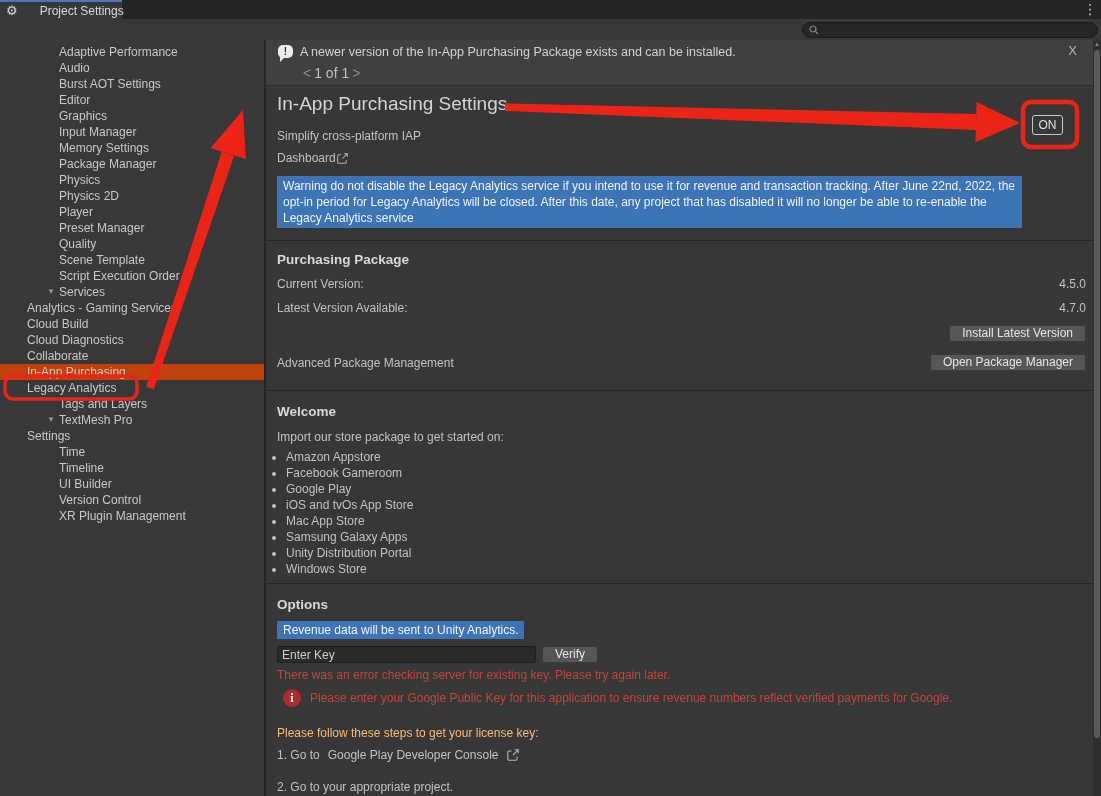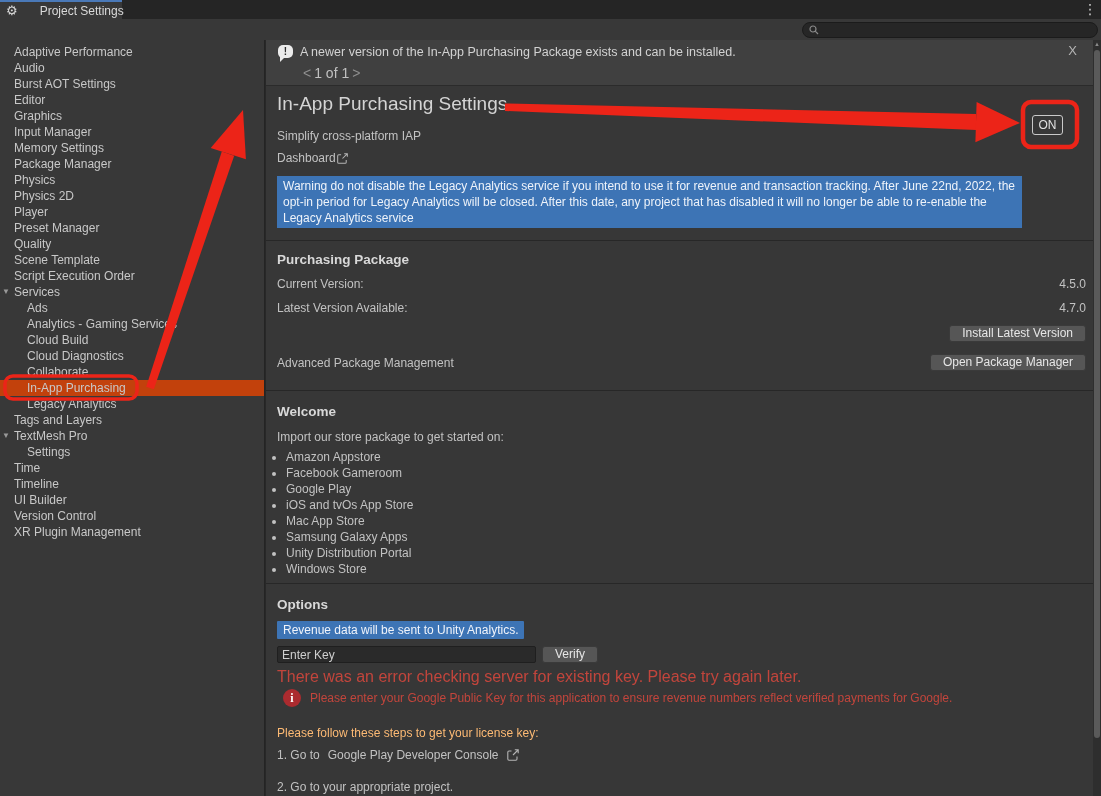--- a/index.html
+++ b/index.html
@@ -20,21 +20,21 @@
   .toolbar { position:absolute; left:0; top:19px; width:1101px; height:21px; background:#383838; }
   .searchbox { position:absolute; right:3px; top:3px; width:296px; height:16px; background:#262626;
                border:1px solid #1b1b1b; border-radius:8px; display:flex; align-items:center; padding-left:6px; }
   .searchbox svg { opacity:.75; }
 
   
   .sidebar { position:absolute; left:0; top:40px; width:265px; height:756px; background:#383838;
              border-right:1px solid #242424; padding-top:4px; overflow:hidden; }
   .sb-row { position:relative; height:16px; line-height:16px; font-size:12px; color:#c8c8c8;
             white-space:nowrap; cursor:pointer; }
-  .sb-row.indent0 { padding-left:14px; }
+  .sb-row.indent0 { padding-left:14px;margin-left:45px; }
   .sb-row.indent1 { padding-left:27px; }
   .sb-row.selected { background:#c2410c; }
   .foldout { position:absolute; left:2px; top:0; font-size:8px; color:#999; }
 
   .content { position:absolute; left:266px; top:40px; width:827px; height:756px; background:#373737; }
 
   
   .scrollbar { position:absolute; right:0; top:40px; width:8px; height:756px; background:#2e2e2e; }
   .scroll-up { position:absolute; top:1px; left:0; width:8px; text-align:center; font-size:6px; color:#8a8a8a; }
   .scroll-thumb { position:absolute; left:1px; top:10px; width:6px; height:688px; background:#5a5a5a; border-radius:3px; }
@@ -74,21 +74,21 @@
 
   .intro-text { position:absolute; left:11px; font-size:12px; color:#c2c2c2; }
   .store-ul { position:absolute; left:0; top:409px; margin:0; padding-left:20px; color:#c2c2c2; }
   .store-ul li { font-size:12px; line-height:16px; list-style-type:disc; }
 
   .blue-note { position:absolute; left:11px; top:581px; background:#3d74b5; color:#f0f4fb;
                font-size:12px; padding:2px 6px; border-radius:1px; }
   .key-row { position:absolute; left:11px; top:606px; display:flex; align-items:center; gap:6px; }
   .key-input { width:259px; height:17px; background:#2a2a2a; border:1px solid #1f1f1f; border-radius:2px;
                color:#cfcfcf; font-size:12px; padding:0 4px; font-family:"Liberation Sans", sans-serif; }
-  .error-text { position:absolute; left:11px; top:628px; font-size:16px; color:#c2453c; }
+  .error-text { position:absolute; left:11px; top:628px; font-size:12px; color:#c2453c; }
   .google-row { position:absolute; left:17px; top:649px; display:flex; align-items:center; gap:9px; }
   .info-icon { width:18px; height:18px; border-radius:50%; background:#ab2b2f; color:#fff;
                font-weight:bold; font-size:12px; text-align:center; line-height:18px;
                font-family:"Liberation Serif", serif; }
   .google-note { font-size:12px; color:#c2453c; white-space:nowrap; }
   .steps-intro { position:absolute; left:11px; top:686px; font-size:12px; color:#fdba74; }
   .step1 { position:absolute; left:11px; top:708px; display:flex; align-items:center; gap:5px;
            font-size:12px; color:#c2c2c2; }
   .step2 { position:absolute; left:11px; top:740px; font-size:12px; color:#c2c2c2; }
 
@@ -130,21 +130,20 @@
         <div class="sb-row indent0"><span>Memory Settings</span></div>
         <div class="sb-row indent0"><span>Package Manager</span></div>
         <div class="sb-row indent0"><span>Physics</span></div>
         <div class="sb-row indent0"><span>Physics 2D</span></div>
         <div class="sb-row indent0"><span>Player</span></div>
         <div class="sb-row indent0"><span>Preset Manager</span></div>
         <div class="sb-row indent0"><span>Quality</span></div>
         <div class="sb-row indent0"><span>Scene Template</span></div>
         <div class="sb-row indent0"><span>Script Execution Order</span></div>
         <div class="sb-row indent0"><span class="foldout">▼</span><span>Services</span></div>
-        <div class="sb-row indent1"><span>Ads</span></div>
         <div class="sb-row indent1"><span>Analytics - Gaming Services</span></div>
         <div class="sb-row indent1"><span>Cloud Build</span></div>
         <div class="sb-row indent1"><span>Cloud Diagnostics</span></div>
         <div class="sb-row indent1"><span>Collaborate</span></div>
         <div class="sb-row indent1 selected"><span>In-App Purchasing</span></div>
         <div class="sb-row indent1"><span>Legacy Analytics</span></div>
         <div class="sb-row indent0"><span>Tags and Layers</span></div>
         <div class="sb-row indent0"><span class="foldout">▼</span><span>TextMesh Pro</span></div>
         <div class="sb-row indent1"><span>Settings</span></div>
         <div class="sb-row indent0"><span>Time</span></div>

